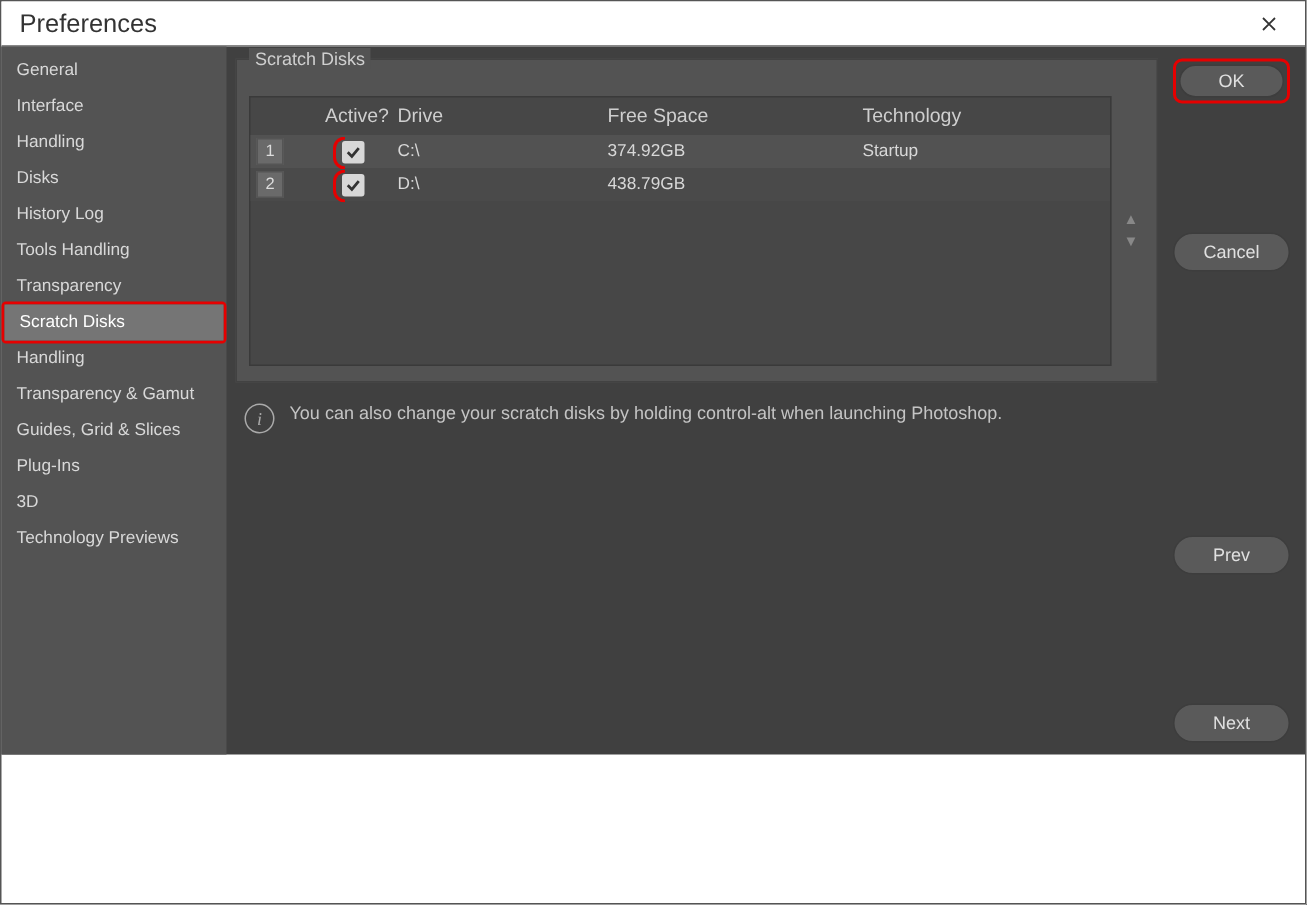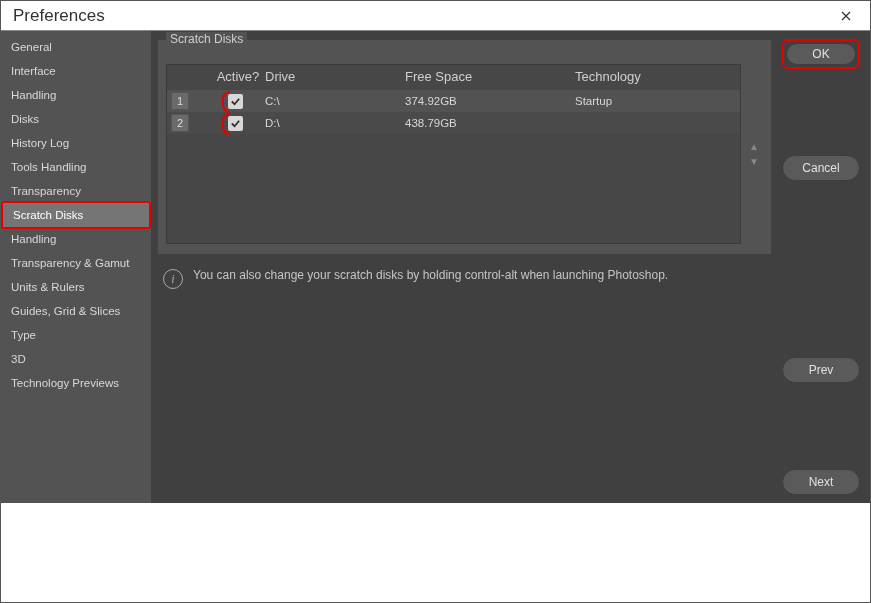--- a/index.html
+++ b/index.html
@@ -218,23 +218,22 @@
       <div class="side-item">Handling</div>
       <div class="side-item">Disks</div>
       <div class="side-item">History Log</div>
       <div class="side-item">Tools Handling</div>
       <div class="side-item">Transparency</div>
       <div class="side-highlight">
         <div class="side-item selected">Scratch Disks</div>
       </div>
       <div class="side-item">Handling</div>
       <div class="side-item">Transparency &amp; Gamut</div>
-      <div class="side-item">Units &amp; Rulers</div>
       <div class="side-item">Guides, Grid &amp; Slices</div>
-      <div class="side-item">Type</div>
+      <div class="side-item">Plug-Ins</div>
       <div class="side-item">3D</div>
       <div class="side-item">Technology Previews</div>
     </div>
 
     <div class="main">
       <div class="content">
         <div class="groupbox">
           <div class="group-title">Scratch Disks</div>
           <div class="disk-area">
             <div class="disk-table">

